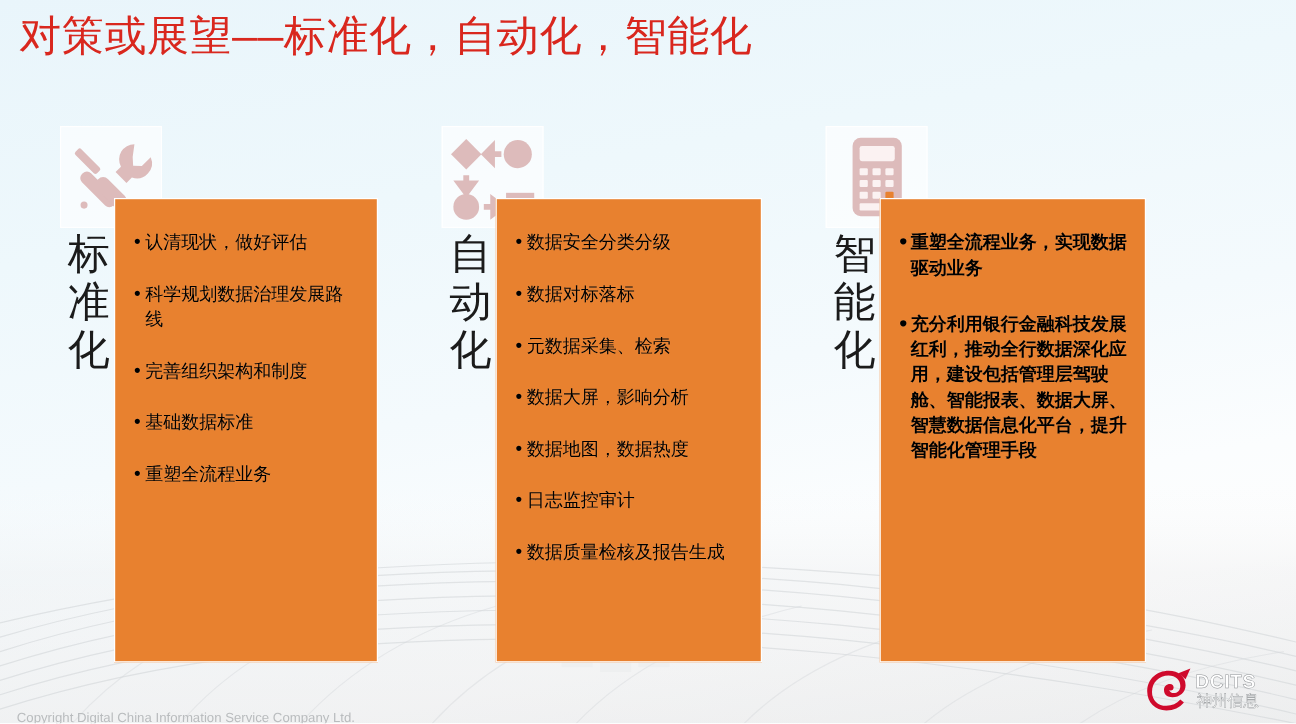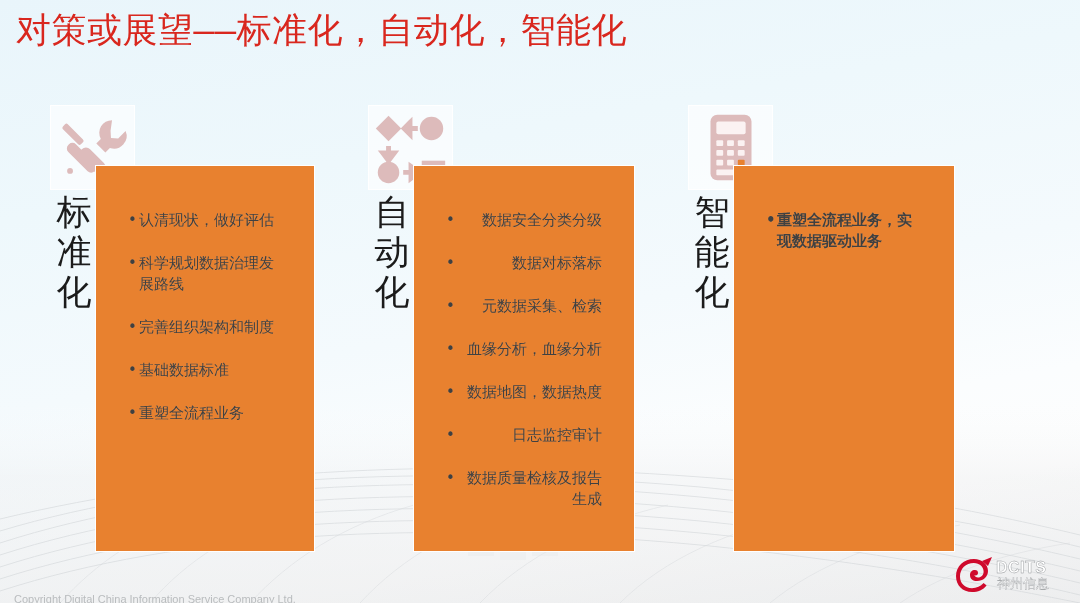--- a/index.html
+++ b/index.html
@@ -83,23 +83,23 @@
   .card {
     position: absolute;
     background: #e8812f;
     border: 1px solid #ffffff;
     box-sizing: border-box;
     padding: 26px 14px 18px 14px;
   }
 
   .bullets {
     list-style: none;
-    margin: 18px;
+    margin: 0;
     padding: 0;
-    color: #404040;
+    color: #000000;
   }
   .bullets li {
     position: relative;
     padding-left: 11px;
     font-size: 15px;
     line-height: 21px;
     margin-bottom: 22px;
     font-family: "DejaVu Sans", "Liberation Sans", sans-serif;
     text-shadow: 0 0 1px rgba(255,255,255,0.2);
   }
@@ -242,26 +242,26 @@
         </g>
       </svg>
     </div>
 
     <div class="vlabel" style="left:370px; top:192px;">
       <span>自</span>
       <span>动</span>
       <span>化</span>
     </div>
 
-    <div class="card" id="card-2" style="left:413px; top:165px; width:222px; height:387px;text-align:right;">
+    <div class="card" id="card-2" style="left:413px; top:165px; width:222px; height:387px;">
       <ul class="bullets">
         <li>数据安全分类分级</li>
         <li>数据对标落标</li>
         <li>元数据采集、检索</li>
-        <li>血缘分析，血缘分析</li>
+        <li>数据大屏，影响分析</li>
         <li>数据地图，数据热度</li>
         <li>日志监控审计</li>
         <li>数据质量检核及报告生成</li>
       </ul>
     </div>
   </div>
 
   <div class="column">
 
     <div class="icon-box" style="left:688px; top:105px;">
@@ -290,20 +290,21 @@
 
     <div class="vlabel" style="left:690px; top:192px;">
       <span>智</span>
       <span>能</span>
       <span>化</span>
     </div>
 
     <div class="card" id="card-3" style="left:733px; top:165px; width:222px; height:387px;">
       <ul class="bullets">
         <li>重塑全流程业务，实现数据驱动业务</li>
+        <li>充分利用银行金融科技发展红利，推动全行数据深化应用，建设包括管理层驾驶舱、智能报表、数据大屏、智慧数据信息化平台，提升智能化管理手段</li>
       </ul>
     </div>
   </div>
 
   <div id="copyright">Copyright  Digital China Information Service Company Ltd.</div>
 
   <div id="logo">
     <svg viewBox="0 0 118 40" aria-hidden="true">
 
       <g fill="#cf0a2c">

